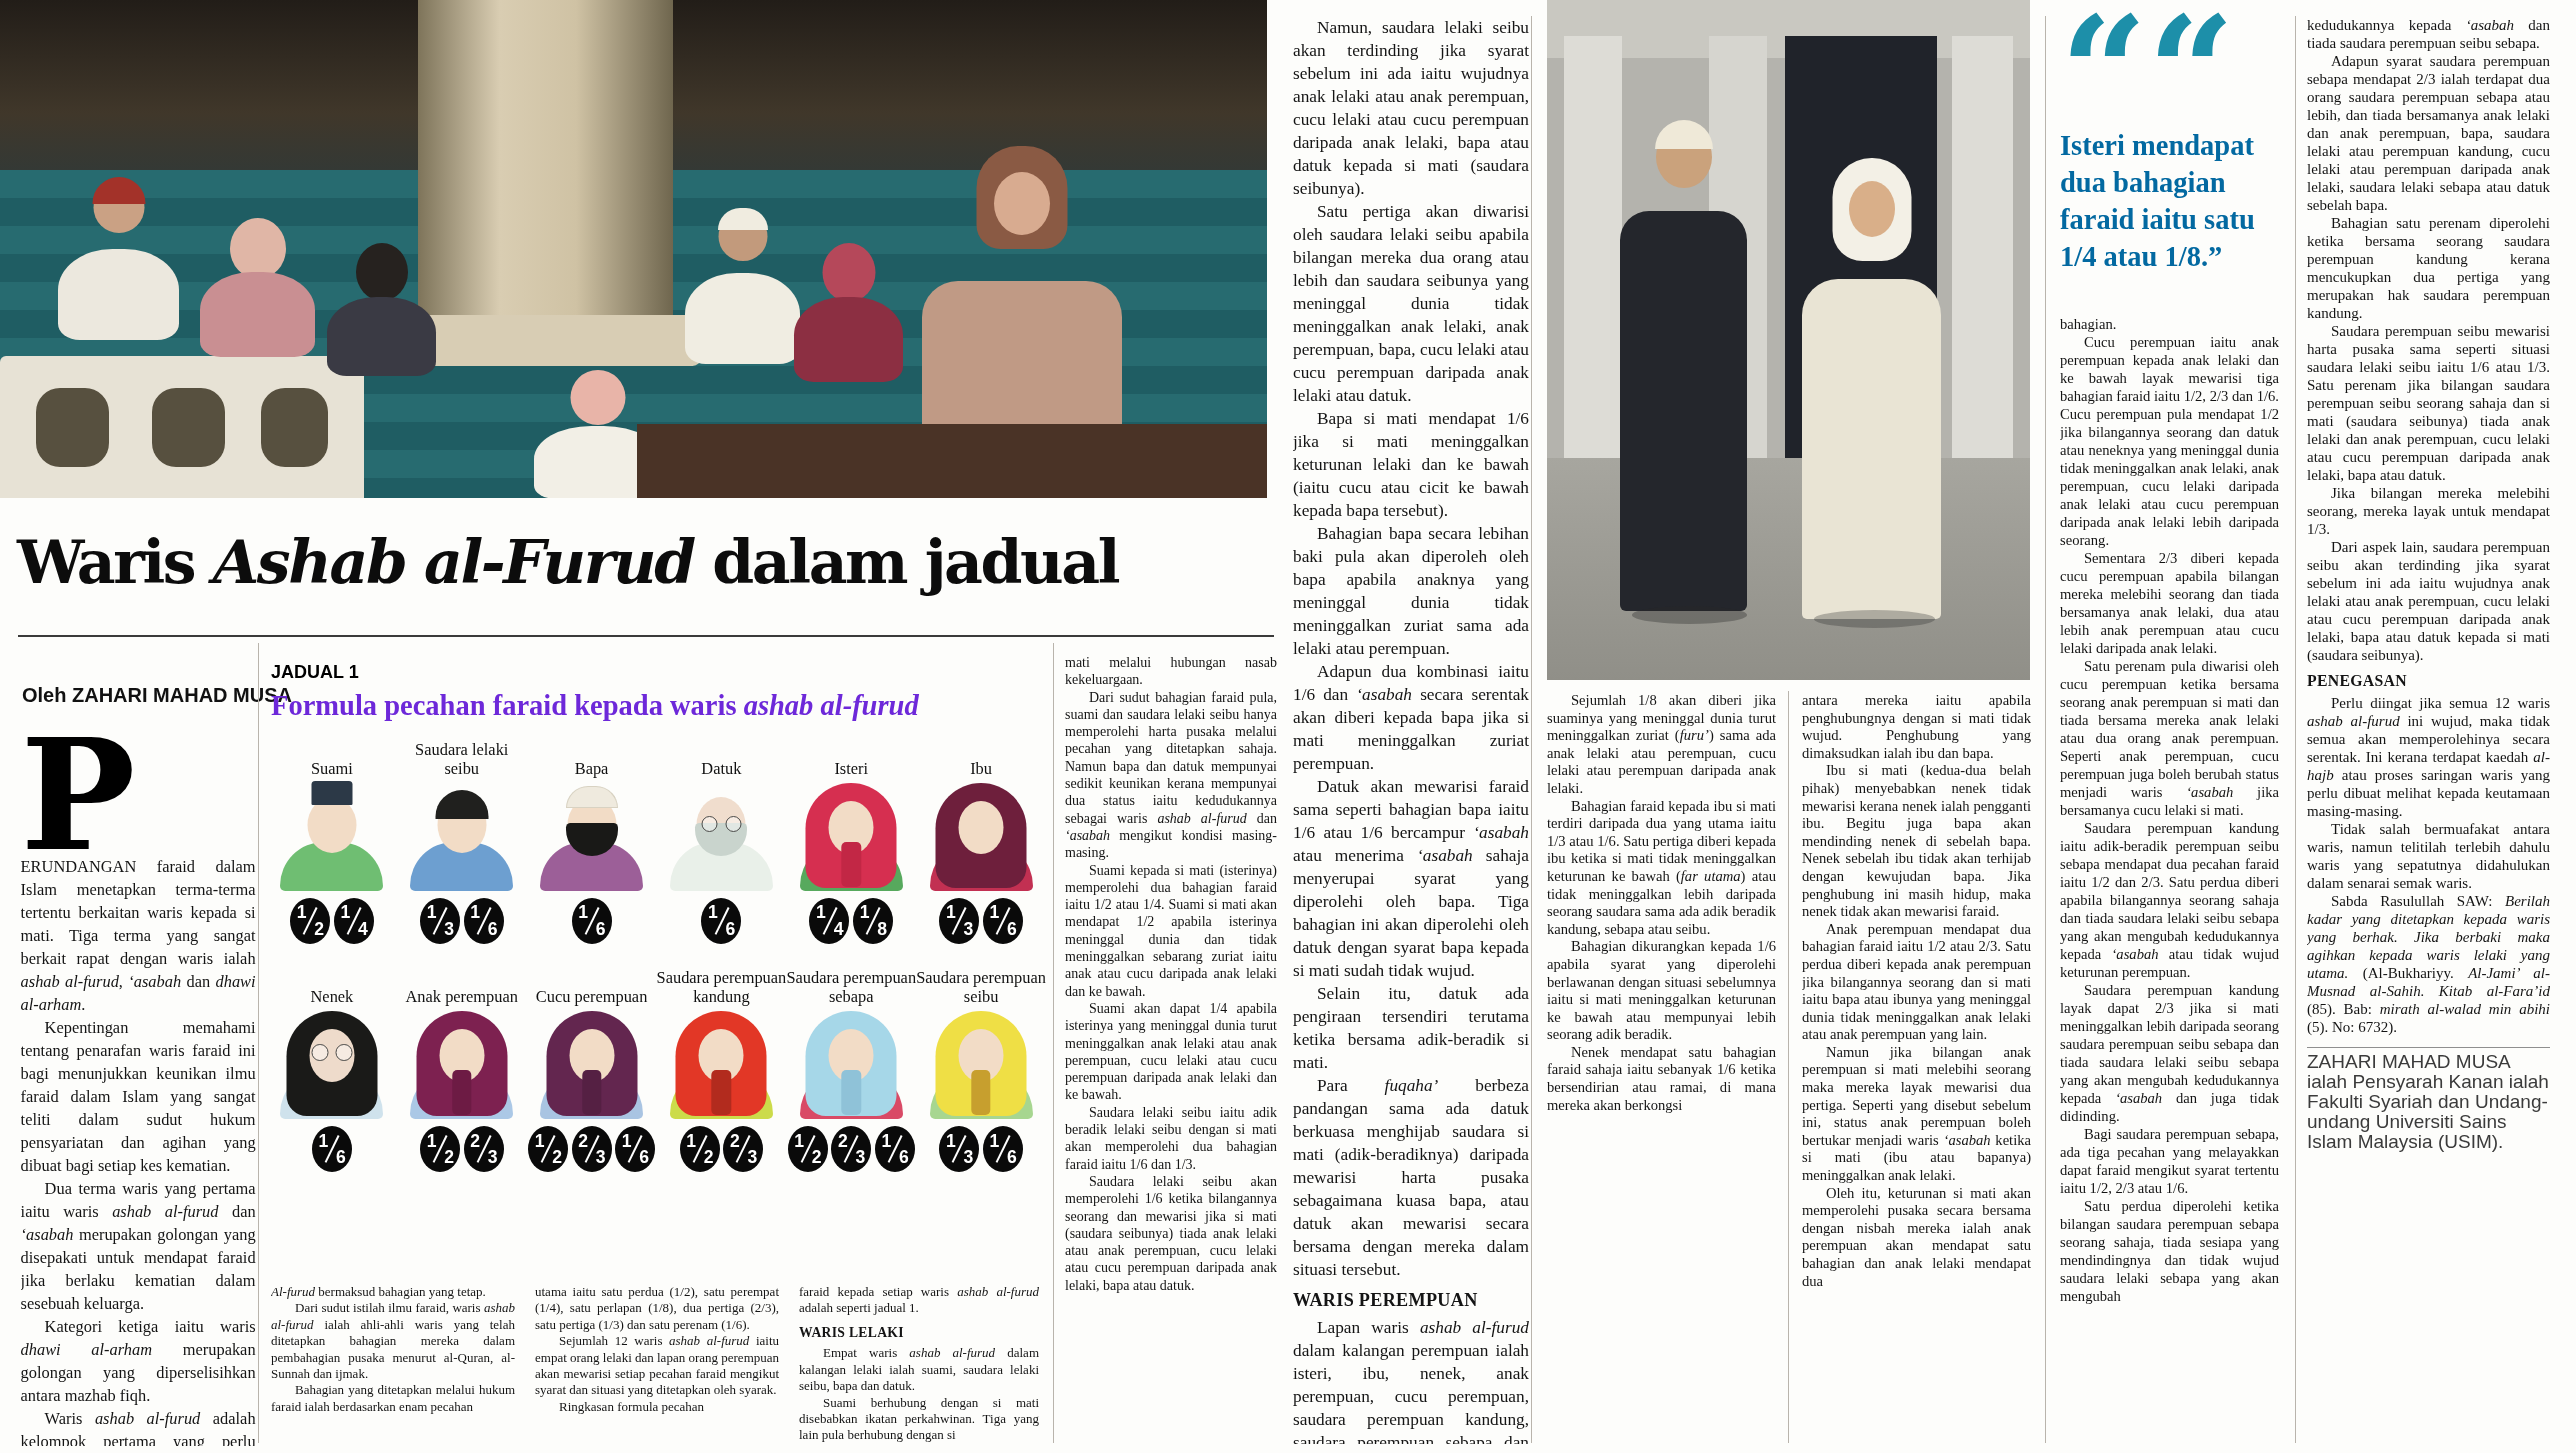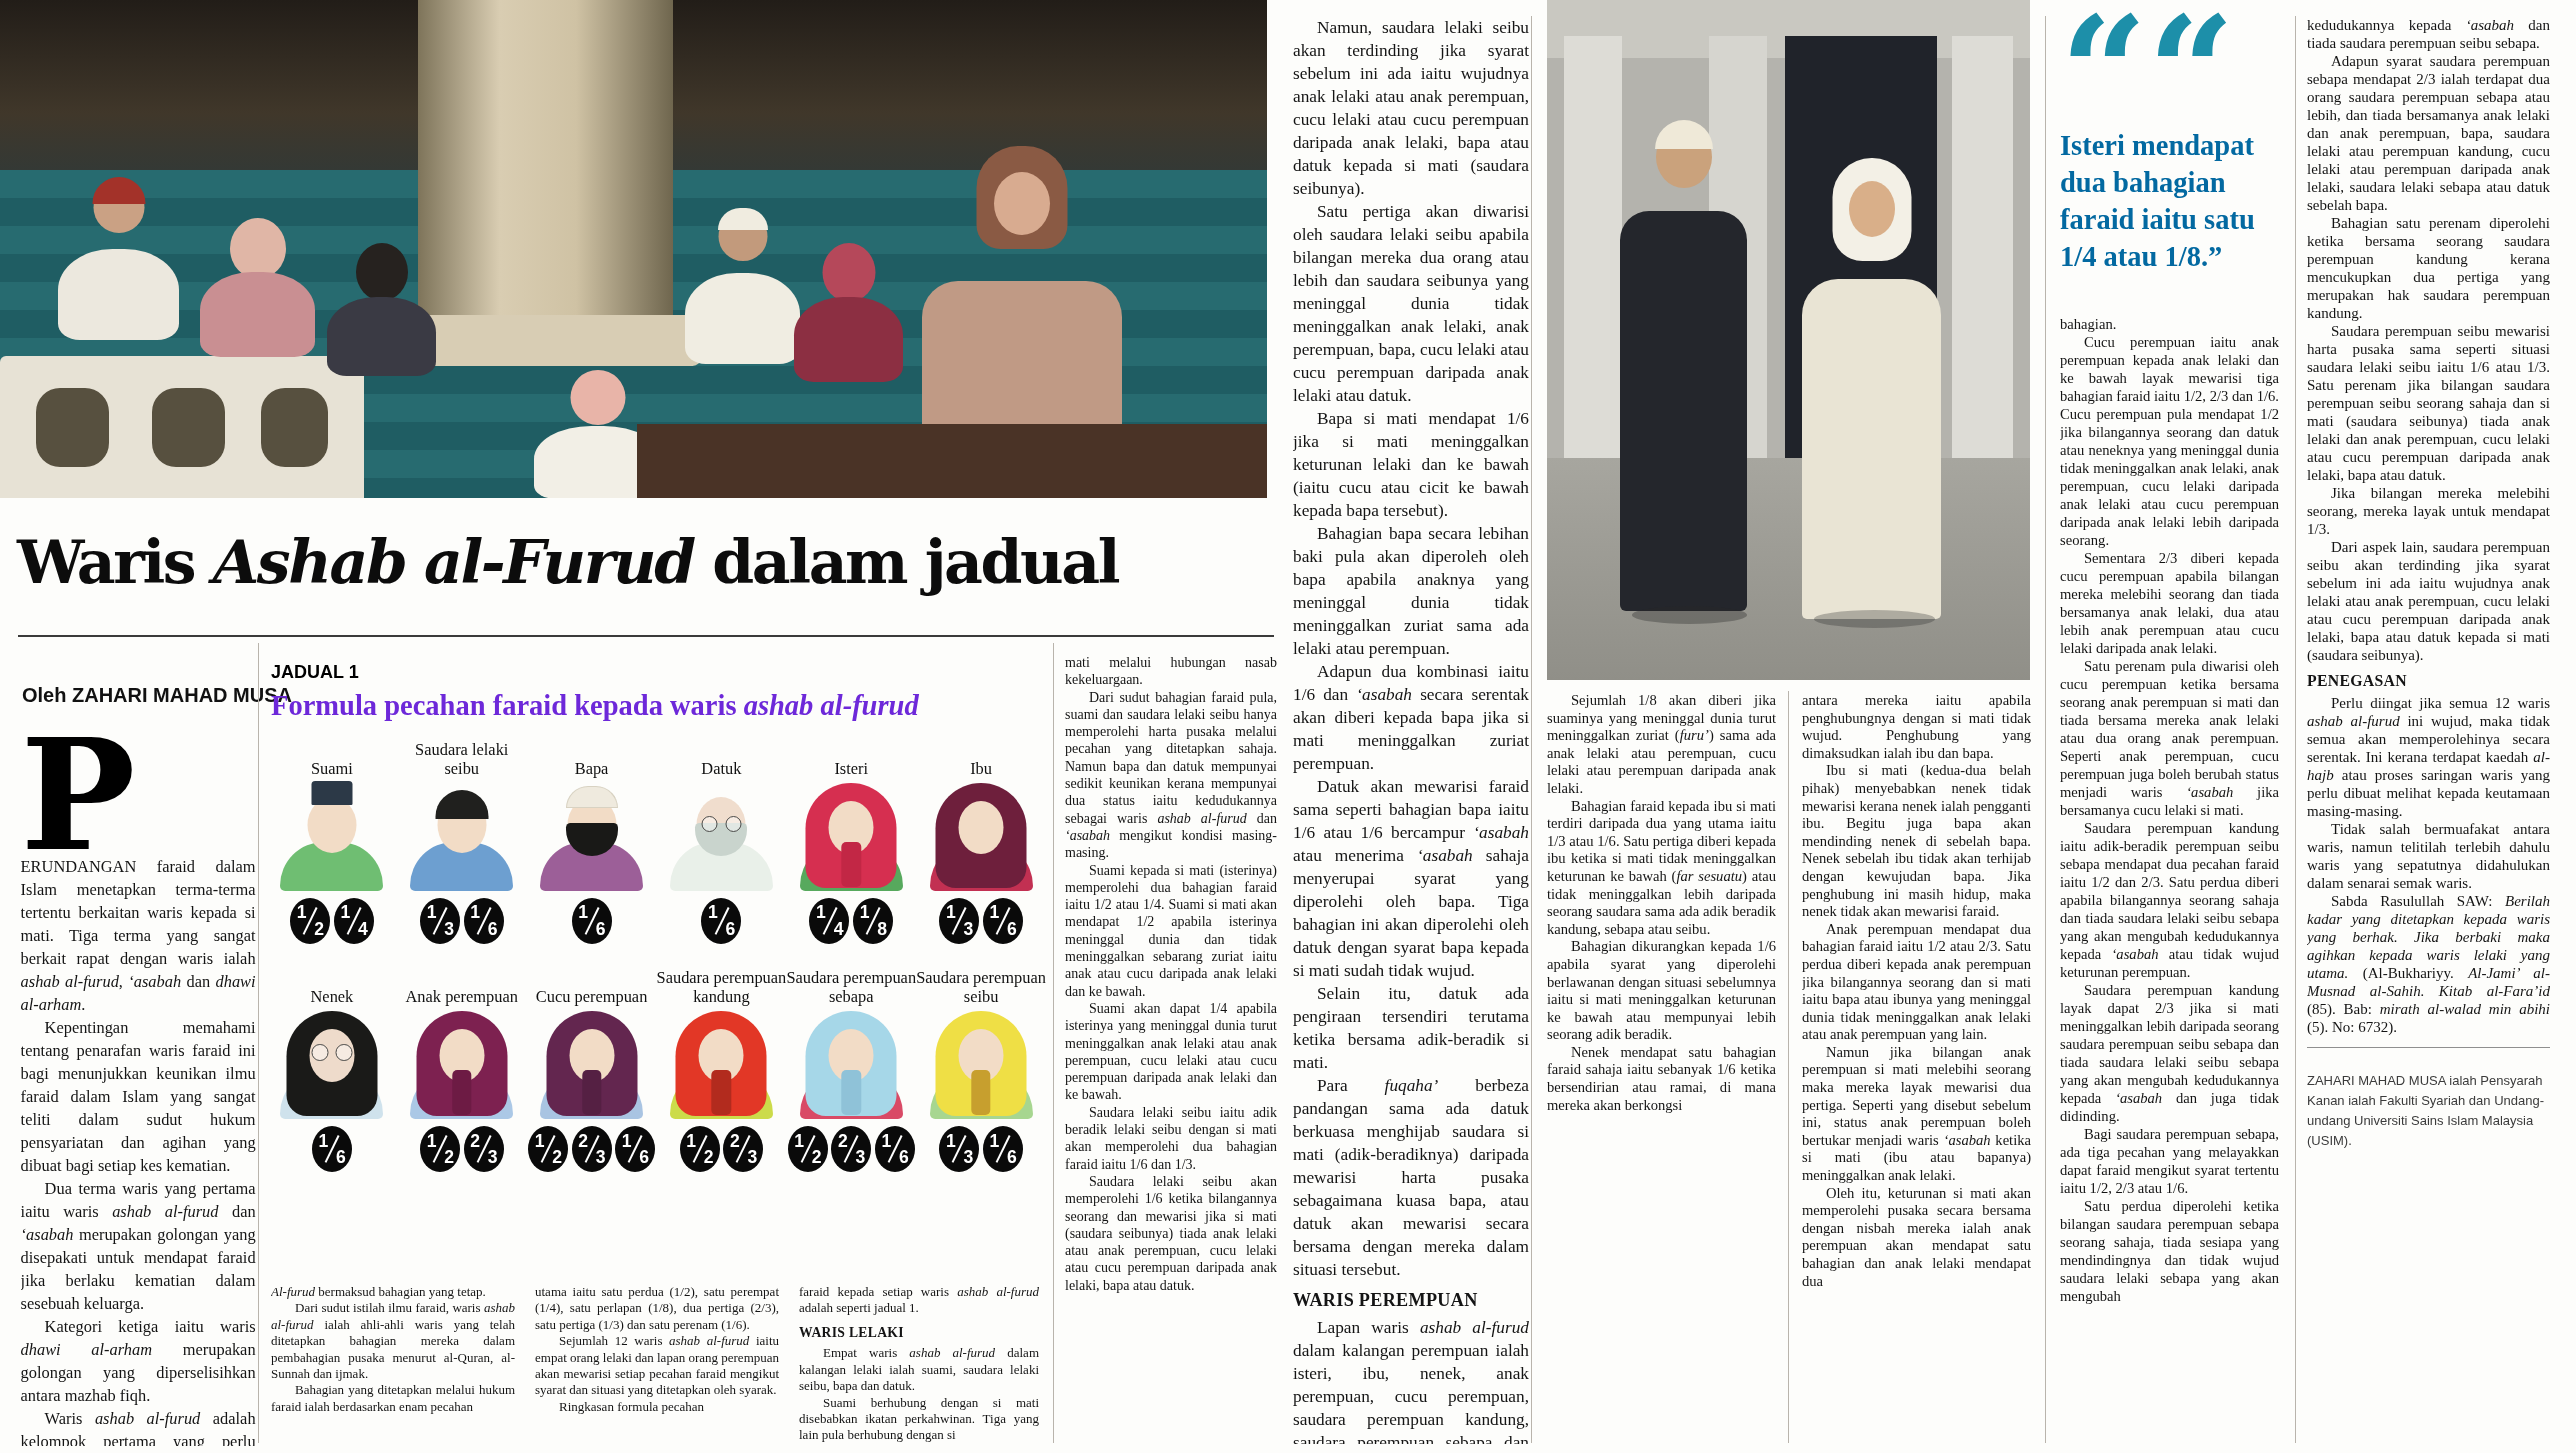--- a/index.html
+++ b/index.html
@@ -60,23 +60,23 @@
          color:#fff;font-family:"Liberation Sans",sans-serif;font-weight:700;flex:none;}
   .badge::after{content:"";position:absolute;left:48%;top:16%;width:2.4px;height:66%;
                 background:#fff;transform:rotate(26deg);}
   .badge .n{position:absolute;top:4.2px;left:6.7px;font-size:17.6px;}
   .badge .d{position:absolute;bottom:4.2px;right:6px;font-size:17.6px;}
   
   .pq-mark{position:absolute;left:2060px;top:-3.6px;height:127px;overflow:hidden;
            font-family:"DejaVu Serif",serif;font-weight:700;font-size:152px;line-height:152px;}
   .pq-text{position:absolute;left:2060px;top:127px;width:218px;font-weight:700;
            font-size:28.5px;line-height:37px;color:#0369a1;text-align:left;}
-  .credit{font-family:"Liberation Sans",sans-serif;font-size:13px;line-height:20px;
+  .credit{font-family:"Liberation Sans",sans-serif;font-size:19px;line-height:20px;
           color:#3b3b3b;text-align:left;text-indent:0;margin-top:11px;
-          border-top:1.8px solid #8f8f8f;padding-top:23px;}
+          border-top:1.8px solid #8f8f8f;padding-top:4px;}
 </style>
 </head>
 <body>
 
 <div class="page">
 
   <div class="photo" style="left:0;top:0;width:1267px;height:498px;">
     <div class="ph-layer" style="left:0;top:0;right:0;height:206px;background:linear-gradient(180deg,#221d18,#40372a 55%,#2c3a3c);"></div>
     <div class="ph-layer" style="left:0;top:170px;right:0;height:329px;background:repeating-linear-gradient(180deg,#276b70 0 28px,#1f5d63 28px 56px);"></div>
     <div class="ph-layer" style="left:418px;top:0;width:255px;height:340px;background:linear-gradient(90deg,#7e745a,#d9cdb2 32%,#cfc2a4 62%,#6f664e);border-radius:0 0 15.8px 15.8px;"></div>
@@ -450,21 +450,21 @@
       <div class="h" style="top:0;width:79px;height:103px;background:#f3f0e6;border-radius:39px 39px 30px 30px;"></div>
       <div class="h" style="top:23px;width:46px;height:56px;background:#d9af89;"></div>
       <div class="b" style="height:340px;background:#e9e4d4;border-radius:36px 36px 4.9px 4.9px;"></div>
     </div>
     <div class="ph-layer" style="left:85px;top:606px;width:115px;height:18px;background:rgba(40,40,40,.35);border-radius:50%;"></div>
     <div class="ph-layer" style="left:267px;top:610px;width:121px;height:18px;background:rgba(40,40,40,.3);border-radius:50%;"></div>
   </div>
 
   <div class="tcol" style="left:1547px;top:692px;width:229px;height:752px;font-size:14.6px;line-height:17.6px;">
       <p class="para"><span>Sejumlah 1/8 akan diberi jika suaminya yang meninggal dunia turut meninggalkan zuriat (</span><i>furu’</i><span>) sama ada anak lelaki atau perempuan, cucu lelaki atau perempuan daripada anak lelaki.</span></p>
-      <p class="para"><span>Bahagian faraid kepada ibu si mati terdiri daripada dua yang utama iaitu 1/3 atau 1/6. Satu pertiga diberi kepada ibu ketika si mati tidak meninggalkan keturunan ke bawah (</span><i>far sesuatu</i><span>) atau tidak meninggalkan lebih daripada seorang saudara sama ada adik beradik kandung, sebapa atau seibu.</span></p>
+      <p class="para"><span>Bahagian faraid kepada ibu si mati terdiri daripada dua yang utama iaitu 1/3 atau 1/6. Satu pertiga diberi kepada ibu ketika si mati tidak meninggalkan keturunan ke bawah (</span><i>far utama</i><span>) atau tidak meninggalkan lebih daripada seorang saudara sama ada adik beradik kandung, sebapa atau seibu.</span></p>
       <p class="para"><span>Bahagian dikurangkan kepada 1/6 apabila syarat yang diperolehi berlawanan dengan situasi sebelumnya iaitu si mati meninggalkan keturunan ke bawah atau mempunyai lebih seorang adik beradik.</span></p>
       <p class="para"><span>Nenek mendapat satu bahagian faraid sahaja iaitu sebanyak 1/6 ketika bersendirian atau ramai, di mana mereka akan berkongsi</span></p>
     </div>
   <div class="tcol" style="left:1802px;top:692px;width:229px;height:752px;font-size:14.6px;line-height:17.6px;">
       <p class="para cont"><span>antara mereka iaitu apabila penghubungnya dengan si mati tidak wujud. Penghubung yang dimaksudkan ialah ibu dan bapa.</span></p>
       <p class="para"><span>Ibu si mati (kedua-dua belah pihak) menyebabkan nenek tidak mewarisi kerana nenek ialah pengganti ibu. Begitu juga bapa akan mendinding nenek di sebelah bapa. Nenek sebelah ibu tidak akan terhijab dengan kewujudan bapa. Jika penghubung ini masih hidup, maka nenek tidak akan mewarisi faraid.</span></p>
       <p class="para"><span>Anak perempuan mendapat dua bahagian faraid iaitu 1/2 atau 2/3. Satu perdua diberi kepada anak perempuan jika bilangannya seorang dan si mati iaitu bapa atau ibunya yang meninggal dunia tidak meninggalkan anak lelaki atau anak perempuan yang lain.</span></p>
       <p class="para"><span>Namun jika bilangan anak perempuan si mati melebihi seorang maka mereka layak mewarisi dua pertiga. Seperti yang disebut sebelum ini, status anak perempuan boleh bertukar menjadi waris </span><i>‘asabah</i><span> ketika si mati (ibu atau bapanya) meninggalkan anak lelaki.</span></p>
       <p class="para"><span>Oleh itu, keturunan si mati akan memperolehi pusaka secara bersama dengan nisbah mereka ialah anak perempuan akan mendapat satu bahagian dan anak lelaki mendapat dua</span></p>
     </div>

